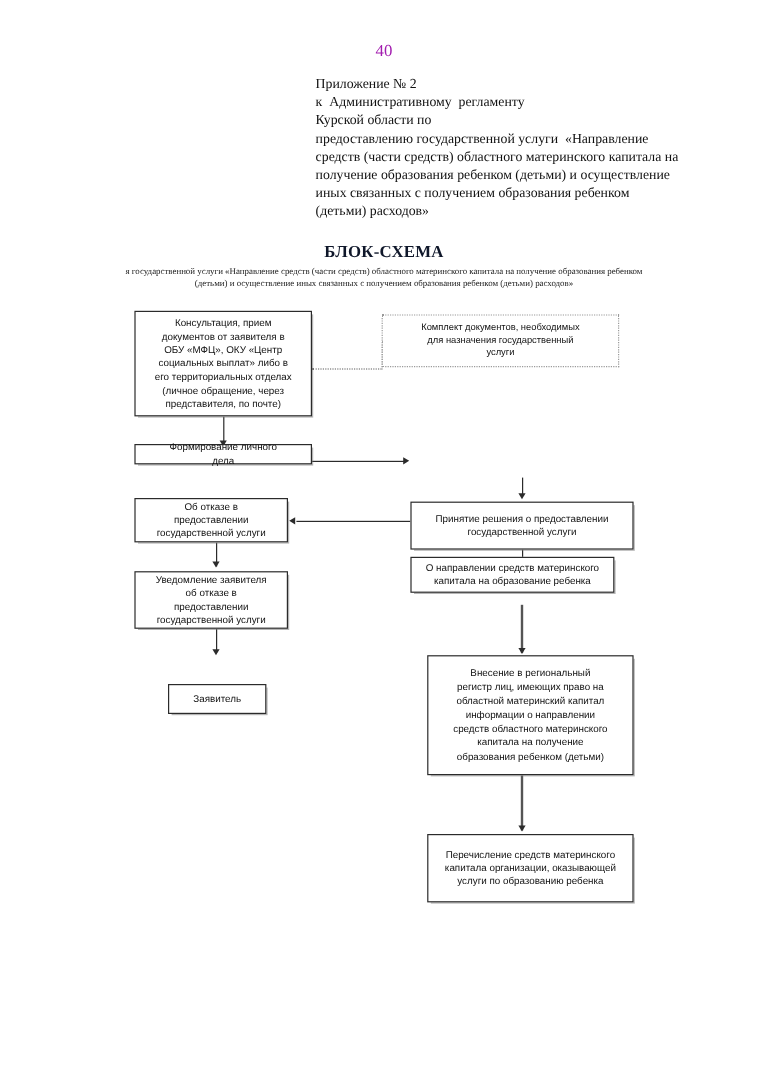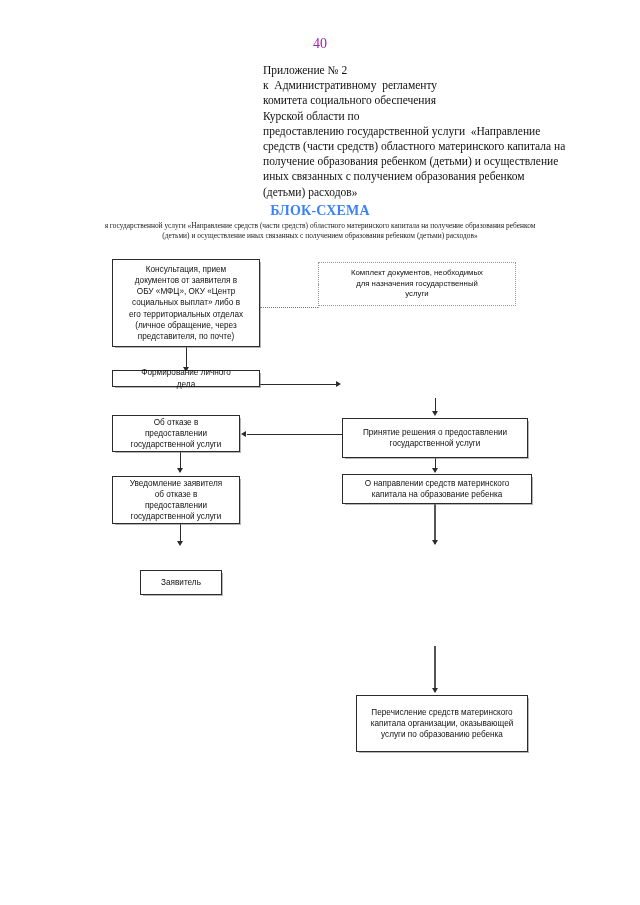--- a/index.html
+++ b/index.html
@@ -44,21 +44,21 @@
   .scheme-title {
     position: absolute;
     top: 203px;
     left: 0;
     width: 640px;
     text-align: center;
     font-family: "Liberation Serif", serif;
     font-weight: bold;
     font-size: 14px;
     letter-spacing: 0.2px;
-    color: #3b82f6;
+    color: #0f172a;
   }
   .scheme-sub {
     position: absolute;
     top: 221px;
     left: 38px;
     width: 564px;
     text-align: center;
     font-family: "Liberation Serif", serif;
     font-size: 7.4px;
     line-height: 9.6px;
@@ -154,21 +154,20 @@
 </head>
 <body>
 
 <div class="page">
 
   <div class="page-number">40</div>
 
   <div class="appendix">
     <div>Приложение № 2</div>
     <div>к  Административному  регламенту</div>
-    <div>комитета социального обеспечения</div>
     <div>Курской области по</div>
     <div>предоставлению государственной услуги  «Направление</div>
     <div>средств (части средств) областного материнского капитала на</div>
     <div>получение образования ребенком (детьми) и осуществление</div>
     <div>иных связанных с получением образования ребенком</div>
     <div>(детьми) расходов»</div>
   </div>
 
   <div class="scheme-title">БЛОК-СХЕМА</div>
   <div class="scheme-sub">
@@ -240,28 +239,37 @@
     <div class="vline" style="left:180px; top:524px; height:20px;"></div>
     <div class="arrow-down" style="left:176.5px; top:541px;"></div>
 
     <div class="node shadowed" style="left:140px; top:570px; width:82px; height:25px;">
       <span class="txt">Заявитель</span>
     </div>
 
     <div class="vline" style="left:435px; top:448px; height:24px;"></div>
     <div class="arrow-down" style="left:431.5px; top:468px;"></div>
 
-    <div class="node shadowed" style="left:342px; top:474px; width:190px; height:30px;">
+    <div class="node shadowed" style="left:342px; top:464px; width:170px; height:30px;">
       <span class="txt">О направлении средств материнского
 капитала на образование ребенка</span>
     </div>
 
     <div class="vline thick" style="left:434px; top:504px; height:40px;"></div>
     <div class="arrow-down" style="left:431.5px; top:540px;"></div>
 
+    <div class="node shadowed" style="left:356px; top:546px; width:172px; height:100px; line-height:11.6px;">
+      <span class="txt">Внесение в  региональный
+регистр лиц, имеющих право на
+областной материнский капитал
+информации о направлении
+средств областного материнского
+капитала на получение
+образования ребенком (детьми)</span>
+    </div>
 
     <div class="vline thick" style="left:434px; top:646px; height:46px;"></div>
     <div class="arrow-down" style="left:431.5px; top:688px;"></div>
 
     <div class="node shadowed" style="left:356px; top:695px; width:172px; height:57px;">
       <span class="txt">Перечисление средств материнского
 капитала организации, оказывающей
 услуги по образованию ребенка</span>
     </div>
 

